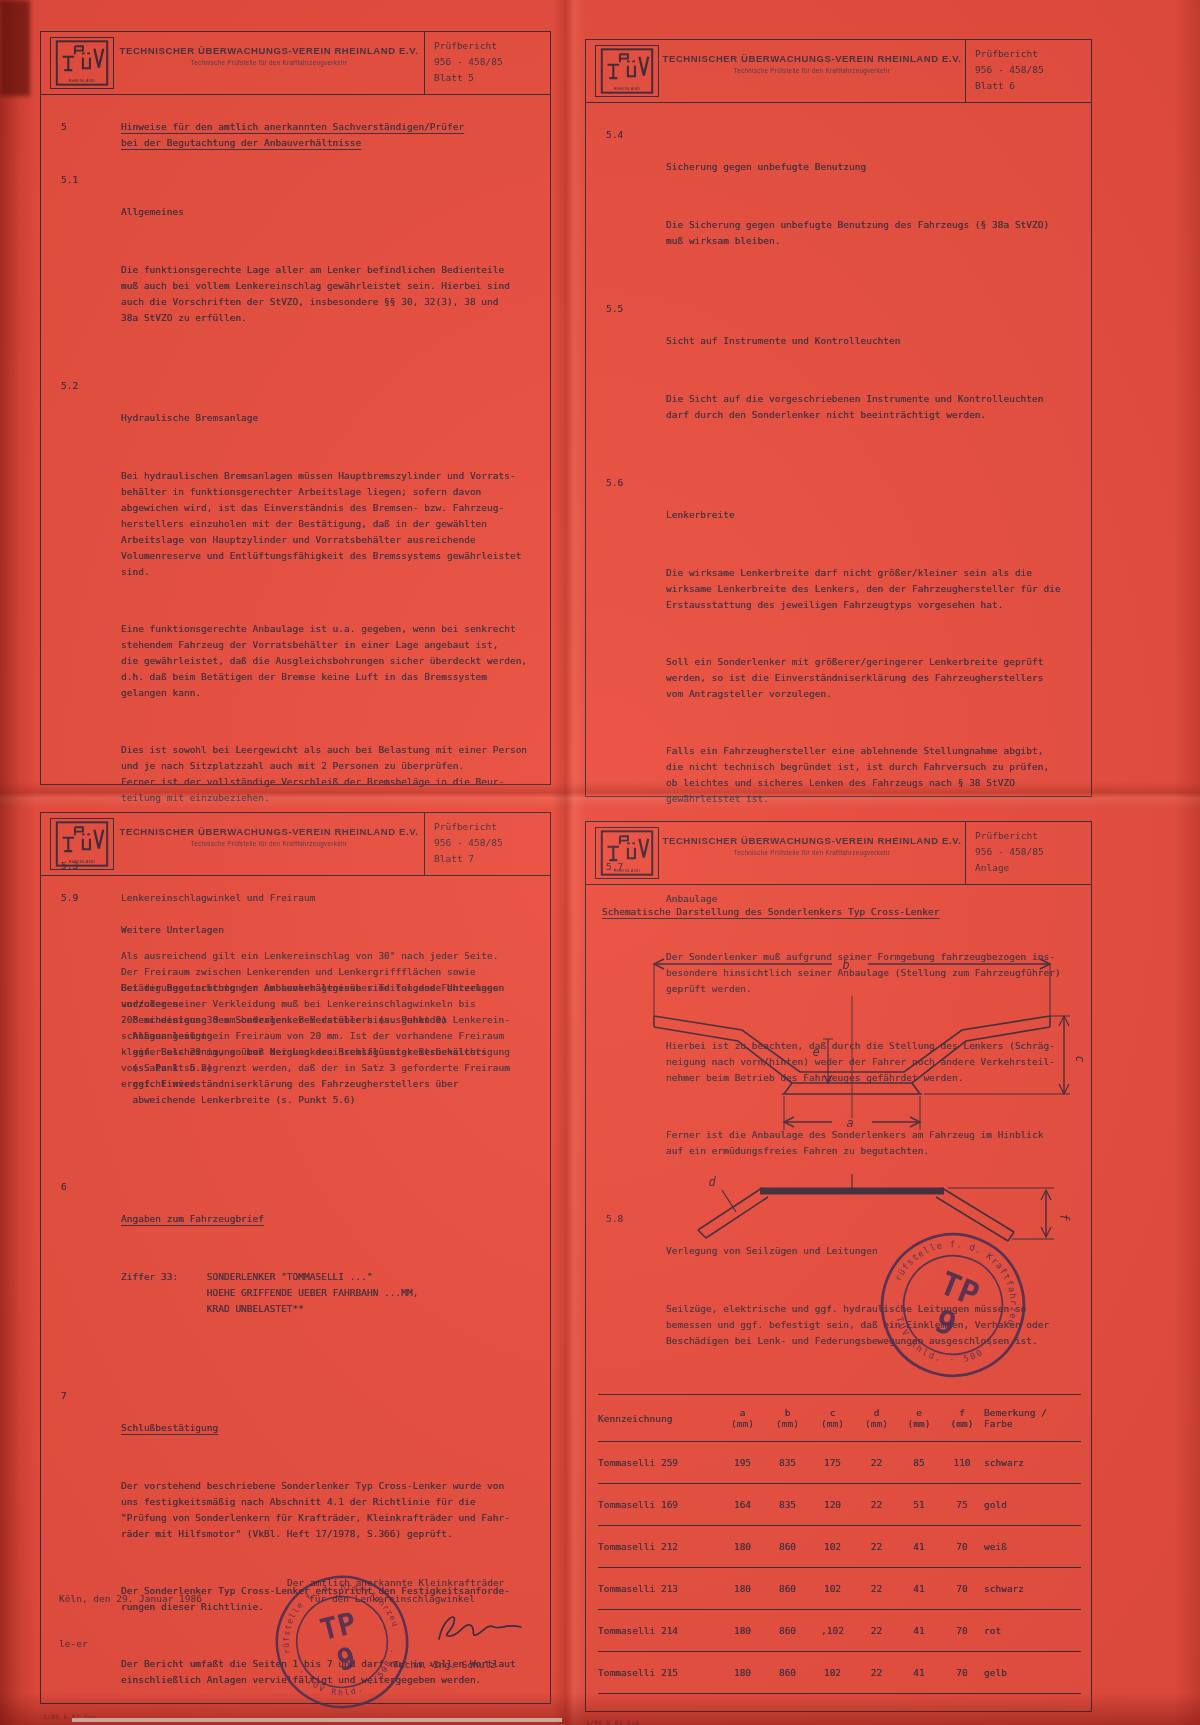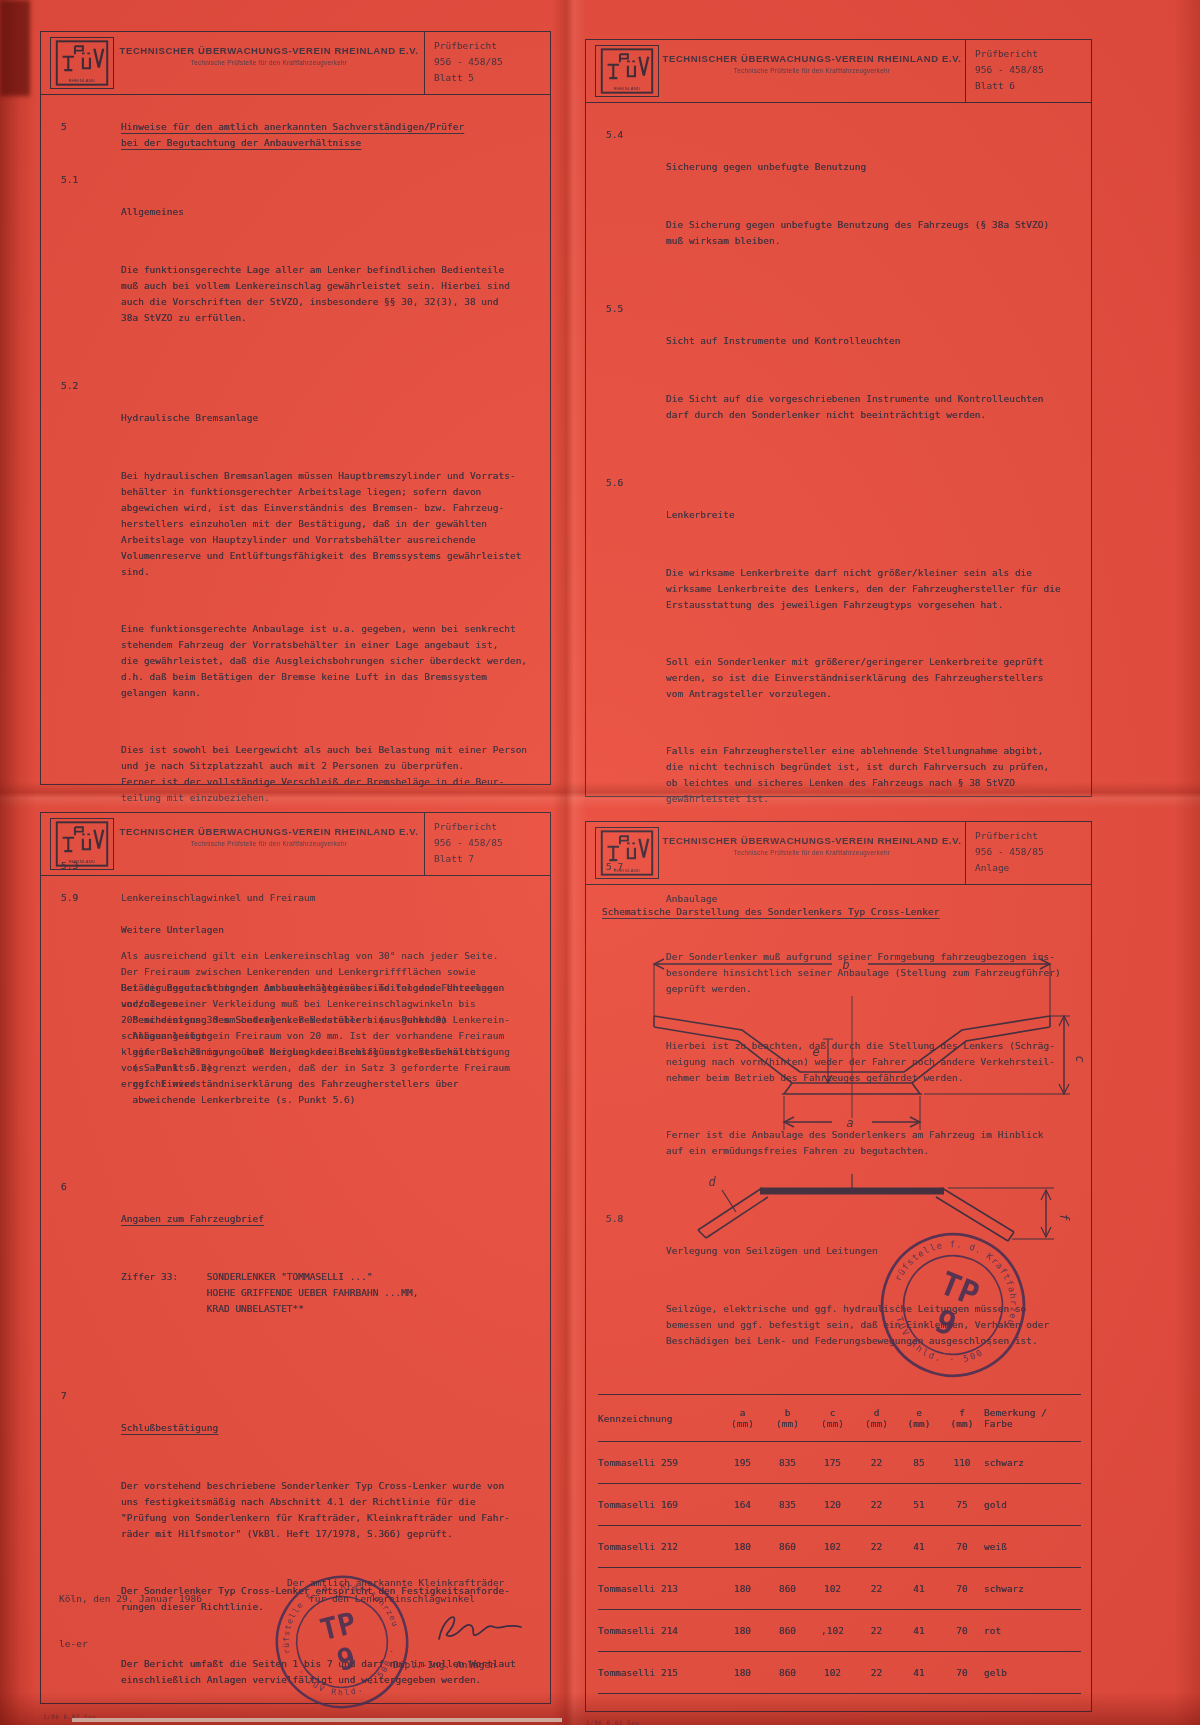--- a/index.html
+++ b/index.html
@@ -335,21 +335,21 @@
     </svg>
 
     <div class="signer">
       <div>Der amtlich anerkannte Kleinkrafträder</div>
       <div class="l2">für den Lenkereinschlagwinkel</div>
     </div>
 
     <svg class="sig-svg" width="96" height="46" viewBox="0 0 96 46">
       <path d="M6,34 C10,14 24,6 21,17 C19,27 9,30 16,31 C26,32 30,18 37,20 C44,22 36,34 45,29 C52,25 54,19 61,22 C68,25 74,18 88,22" stroke-width="1.7" stroke-linecap="round"></path>
     </svg>
-    <div class="signer-name">Dipl.-Ing. Anlagen</div>
+    <div class="signer-name">Techn.-Ing. Schulz</div>
     <div class="print-code" id="pc3">1/86 6.02 Sau</div>
   </div>
 
   <div class="page" id="page4">
     <div class="hdr">
       <div class="logo-box">
         <svg class="logo-svg" width="54" height="46" viewBox="0 0 60 52">
           <rect x="1.5" y="1.5" width="57" height="49" stroke-width="2.2"></rect>
           <path d="M22,7 v9 M22,7 h9 v5 h-9" stroke-width="2.2"></path>
           <path d="M8,19 h13 M14.5,19 v15 M10,34 h9" stroke-width="2.4"></path>

